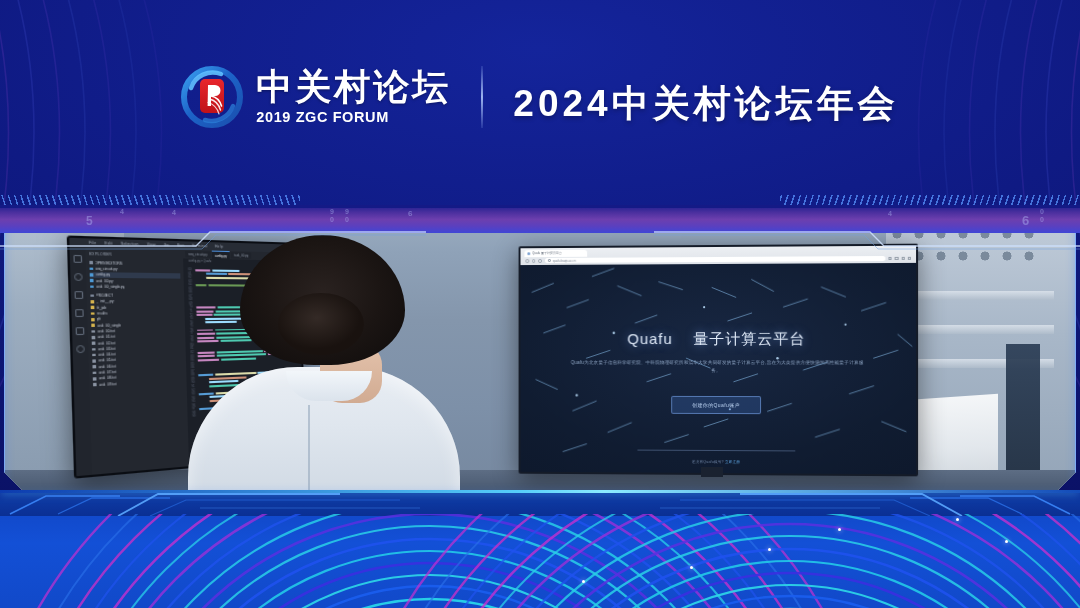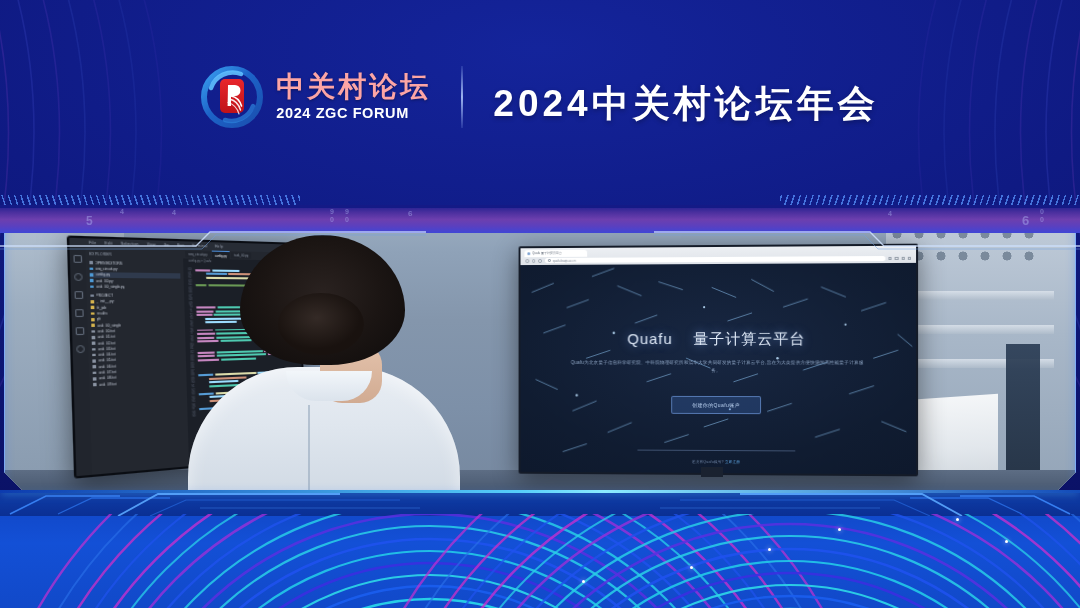--- a/index.html
+++ b/index.html
@@ -25,21 +25,21 @@
   .header {
     position:absolute; left:0; right:0; top:0; height:200px;
     display:flex; align-items:center; justify-content:center; gap:0;
   }
   .hdr-inner { display:flex; align-items:center; gap:22px; transform:translateY(-3px); }
 
   .logo-wrap { display:flex; align-items:center; gap:13px; }
   .logo-mark { position:relative; width:62px; height:62px; flex:none; }
   .logo-text { display:flex; flex-direction:column; line-height:1; }
   .logo-cn {
-    color:#fca5a5; font-size:28px; font-weight:bold; letter-spacing:3px;
+    color:#ffffff; font-size:36px; font-weight:bold; letter-spacing:3px;
     text-shadow:0 1px 3px rgba(0,0,0,.35);
   }
   .logo-en {
     color:#fff; font-size:14.5px; font-weight:bold; letter-spacing:.6px;
     margin-top:5px; white-space:nowrap;
   }
 
   .divider { width:2px; height:62px; background:linear-gradient(180deg, rgba(150,180,255,.15), rgba(180,205,255,.85), rgba(150,180,255,.15)); margin:0 8px; }
 
   .title-block { display:flex; flex-direction:column; line-height:1; }
@@ -320,21 +320,21 @@
             <path d="M52,40 A23,23 0 0,1 24,54" fill="none" stroke="#2b7fd8" stroke-width="4.5" stroke-linecap="round" opacity=".75"></path>
             <rect x="19" y="13" width="24" height="34" rx="5" fill="url(#redG)"></rect>
             <path d="M27,19 h7 a5.5,5.5 0 0,1 0,11 h-4 v10 h-3.4 z" fill="#ffffff"></path>
             <path d="M30,30 c6,1 9,5 10.5,10" fill="none" stroke="#ffffff" stroke-width="1.6" stroke-linecap="round"></path>
             <path d="M28.5,33 c6,1.5 9.5,5.5 11,11" fill="none" stroke="#ffffff" stroke-width="1.4" stroke-linecap="round" opacity=".9"></path>
             <path d="M27,36.5 c6,1.8 9.5,6 11,11.5" fill="none" stroke="#ffffff" stroke-width="1.2" stroke-linecap="round" opacity=".8"></path>
           </svg>
         </div>
         <div class="logo-text">
           <div class="logo-cn">中关村论坛</div>
-          <div class="logo-en">2024 ZGC FORUM</div>
+          <div class="logo-en">2019 ZGC FORUM</div>
         </div>
       </div>
 
       <div class="divider"></div>
 
       <div class="title-block">
         <div class="title-cn">2024中关村论坛年会</div>
       </div>
 
     </div>

